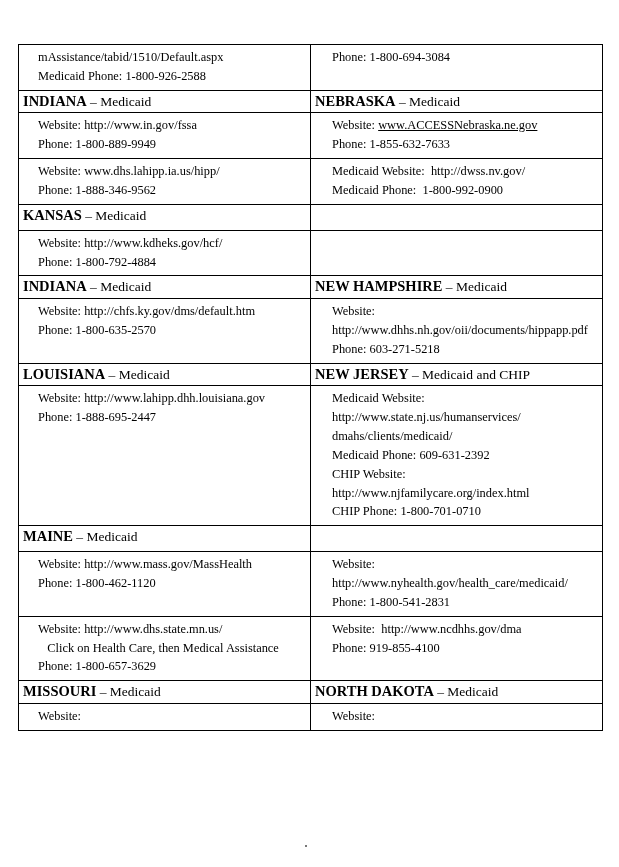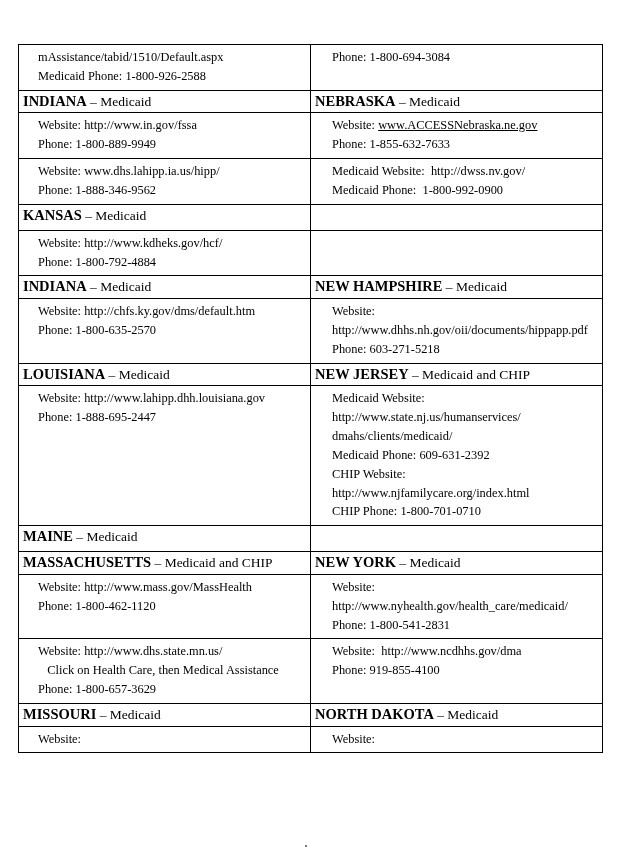--- a/index.html
+++ b/index.html
@@ -203,28 +203,20 @@
         <tr>
           <td class="col-left">
             <div class="hdr"><span class="st">MAINE</span><span class="sub"> – Medicaid</span></div>
           </td>
           <td class="col-right">
             <div class="cellbox empty-cell">&nbsp;</div>
           </td>
         </tr>
         <tr>
           <td class="col-left">
-            <div class="hdr"><span class="st">MASSACHUSETTS</span><span class="sub"> – Medicaid and CHIP</span></div>
-          </td>
-          <td class="col-right">
-            <div class="hdr"><span class="st">NEW YORK</span><span class="sub"> – Medicaid</span></div>
-          </td>
-        </tr>
-        <tr>
-          <td class="col-left">
             <div class="cellbox">
               <div class="line">Website: http://www.mass.gov/MassHealth</div>
               <div class="line">Phone: 1-800-462-1120</div>
             </div>
           </td>
           <td class="col-right">
             <div class="cellbox rightcol">
               <div class="line">Website: http://www.nyhealth.gov/health_care/medicaid/</div>
               <div class="line">Phone: 1-800-541-2831</div>
             </div>

